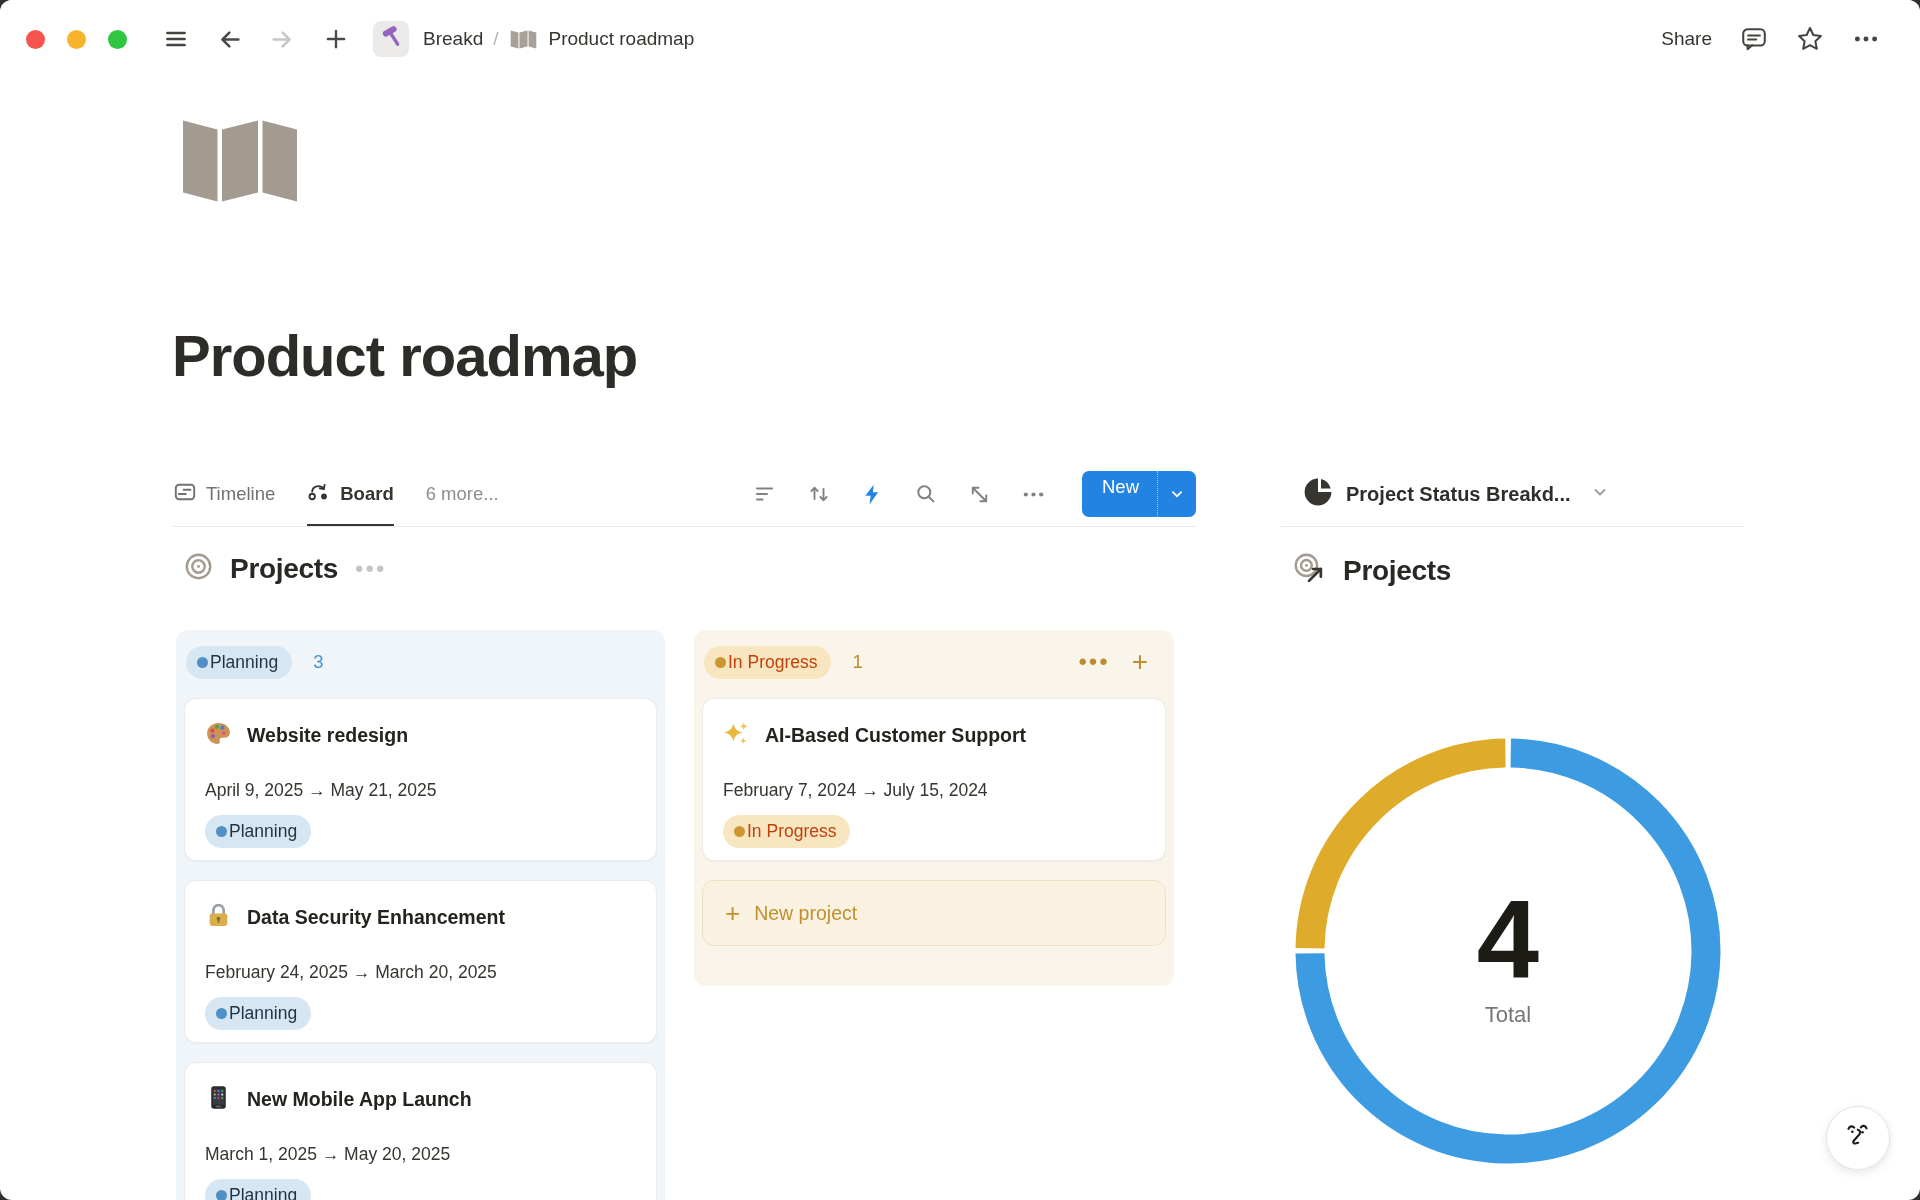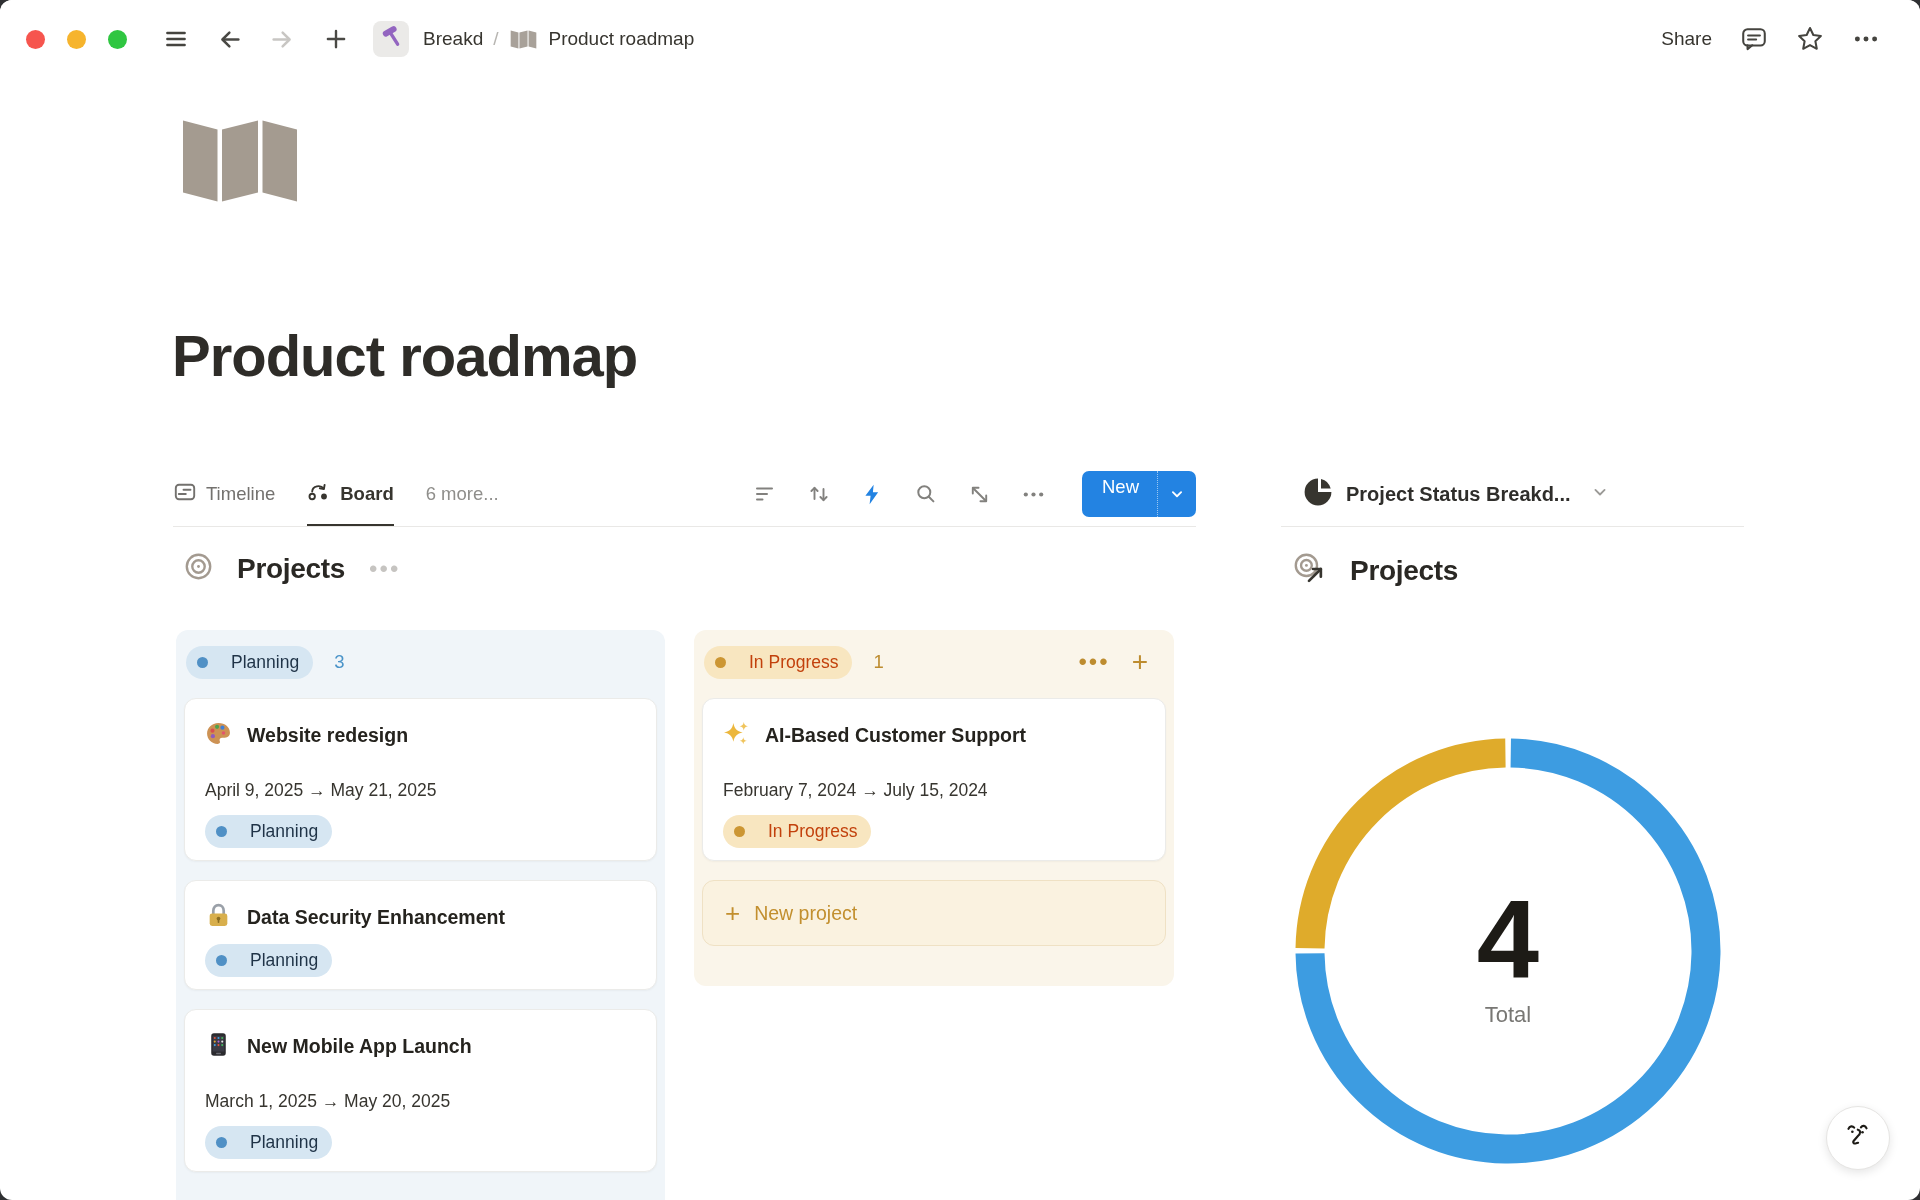--- a/index.html
+++ b/index.html
@@ -36,32 +36,32 @@
 
   .new-btn{display:flex;align-items:stretch;height:46px;background:#2383e2;border-radius:7px;overflow:hidden;margin-left:6px;cursor:pointer;}
   .new-btn-main{display:flex;align-items:center;padding:0 18px 14px 20px;color:#fff;font-size:18.5px;font-weight:500;}
   .new-btn-split{display:flex;align-items:center;padding:0 10px;border-left:1px dotted rgba(255,255,255,.55);}
 
   
   .rp-header{position:absolute;left:1303px;top:461px;height:66px;display:flex;align-items:center;gap:13px;}
   .rp-title{font-size:20px;font-weight:600;color:#2f2e2b;}
 
   
-  .section-head{position:absolute;top:552px;display:flex;align-items:center;gap:24px;}
+  .section-head{position:absolute;top:552px;display:flex;align-items:center;gap:17px;}
   .section-head.left{left:184px;}
   .section-head.right{left:1293px;}
   .section-title{font-size:28px;font-weight:700;color:#2a2824;letter-spacing:-0.3px;}
   .section-dots{color:#c6c4c1;font-size:24px;letter-spacing:2px;line-height:10px;cursor:pointer;}
 
   
   .col{position:absolute;top:630px;border-radius:12px;box-sizing:border-box;padding:15px 8px;}
   .col-planning{left:176px;width:489px;height:620px;background:#f0f5f9;}
   .col-inprogress{left:694px;width:480px;height:356px;background:#faf5ea;}
   .col-head{display:flex;align-items:center;position:relative;height:34px;margin:0 2px 19px 2px;}
-  .pill{display:inline-flex;align-items:center;gap:23px;height:33px;border-radius:17px;padding:0 14px 0 11px;font-size:17.5px;font-weight:500;color:#233140;}
+  .pill{display:inline-flex;align-items:center;gap:2px;height:33px;border-radius:17px;padding:0 14px 0 11px;font-size:17.5px;font-weight:500;color:#233140;}
   .pill .dot{width:11px;height:11px;border-radius:50%;}
   .pill-blue{background:#d6e6f2;color:#1f3347;}
   .pill-blue .dot{background:#5090c5;}
   .pill-yellow{background:#f8e6c0;color:#c2410c;}
   .pill-yellow .dot{background:#cc9633;}
   .col-count{margin-left:21px;font-size:18.5px;font-weight:500;}
   .count-blue{color:#4b94c9;}
   .count-gold{color:#bd8c2f;}
   .col-controls{position:absolute;right:16px;top:0;height:34px;display:flex;align-items:center;gap:22px;color:#bd8c2f;}
   .col-controls .dots{font-size:24px;letter-spacing:2px;cursor:pointer;}
@@ -331,20 +331,21 @@
         <span>
           <svg width="27" height="27" viewBox="0 0 26 26">
                 <path d="M8 13V8.5C8 5.2 10.2 3 13 3s5 2.2 5 5.5V13" fill="none" stroke="#9aa0a8" stroke-width="2.6"></path>
                 <rect x="4.5" y="11" width="17" height="12.2" rx="2.4" fill="#d8af4c"></rect>
                 <circle cx="13" cy="16" r="1.8" fill="#8a6d22"></circle>
                 <rect x="12.2" y="16.6" width="1.6" height="3.6" rx=".8" fill="#8a6d22"></rect>
               </svg>
         </span>
         <span class="card-title">Data Security Enhancement</span>
       </div>
+      <div class="card-dates">February 24, 2025 → March 20, 2025</div>
       <div class="card-pill-row"><span class="pill pill-blue">
               <span class="dot"></span>
               <span>Planning</span>
             </span></div>
     </div>
 
     <div class="card">
       <div class="card-title-row">
         <span>
           <svg width="27" height="27" viewBox="0 0 26 26">

